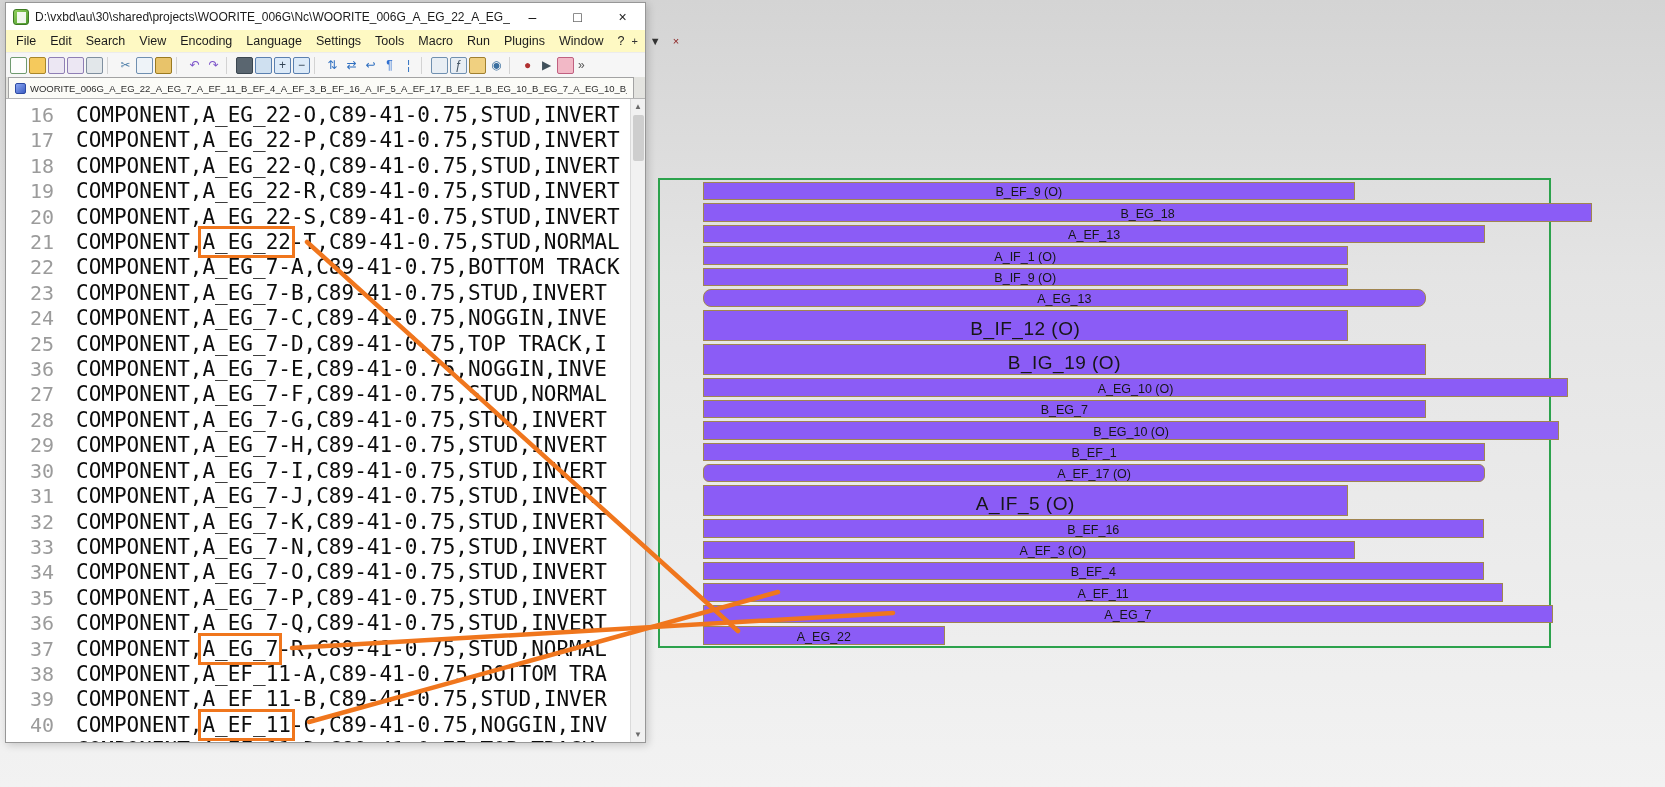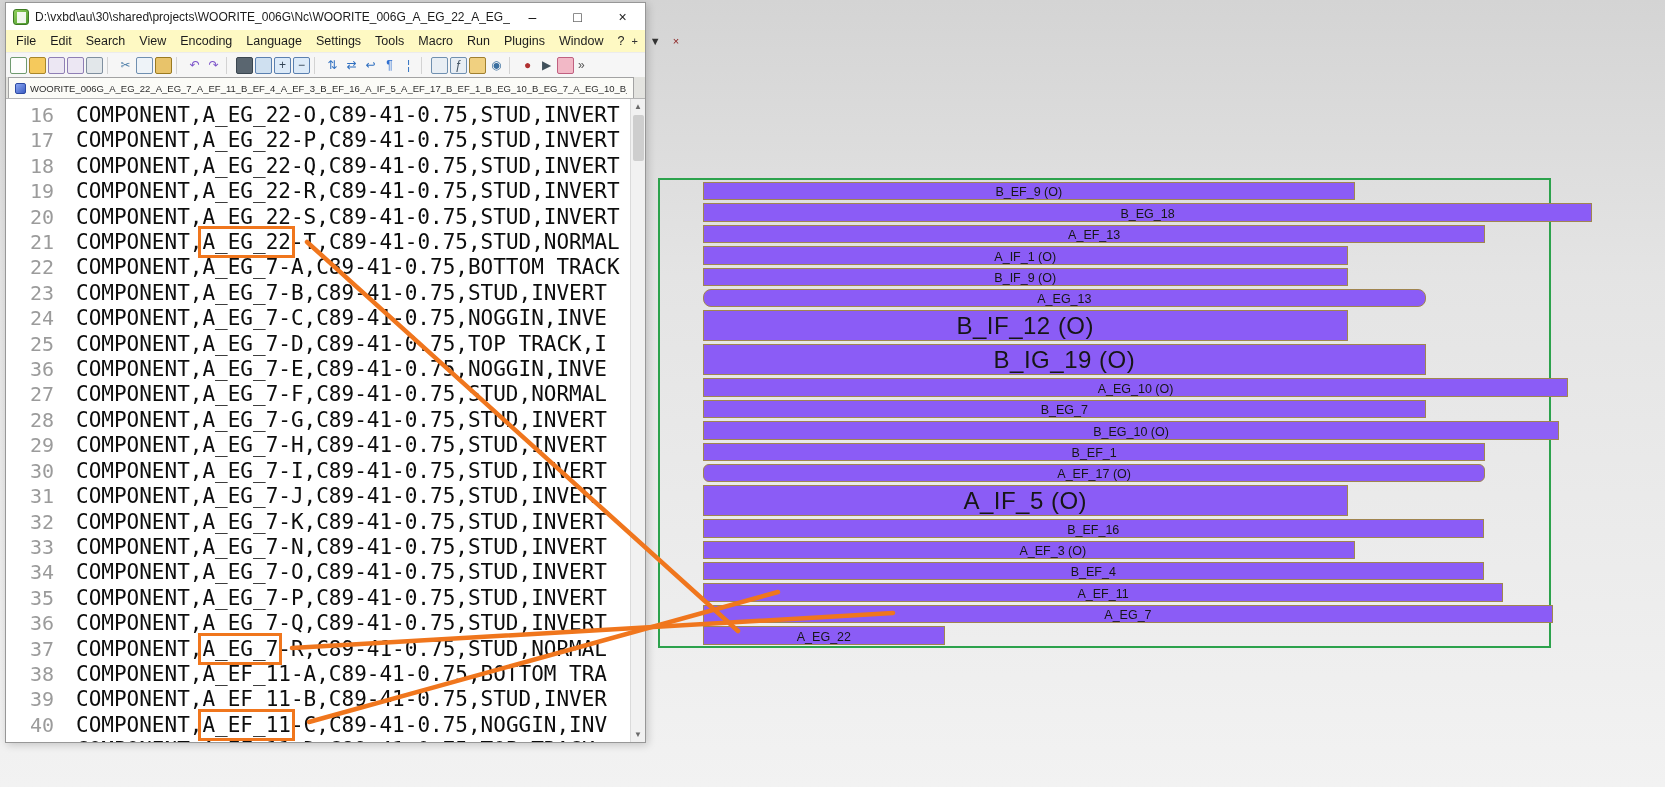--- a/index.html
+++ b/index.html
@@ -52,21 +52,21 @@
   .sb-spacer { flex:1; }
 
   
   .panel {
     position:absolute; left:658px; top:178px; width:893px; height:470px;
     border:2px solid #2ca24c; display:flex; flex-direction:column; gap:3px; padding:2px 0;
   }
   .bar { height:18.4px; background:#8b5cf6; border:1px solid #a08550; display:flex; align-items:flex-end; justify-content:center; flex:none;margin-left:43px; }
   .bar span { font-size:12.5px; color:#161616; white-space:nowrap; }
   .bar.tall { height:31px; }
-  .bar.tall span { font-size:24px; letter-spacing:.5px; }
+  .bar.tall span { font-size:19px; letter-spacing:.5px; }
 
   
   .annot { position:absolute; left:0; top:0; pointer-events:none; z-index:60; }
 </style>
 </head>
 <body>
 
 <div class="window">
 
   <div class="titlebar">

